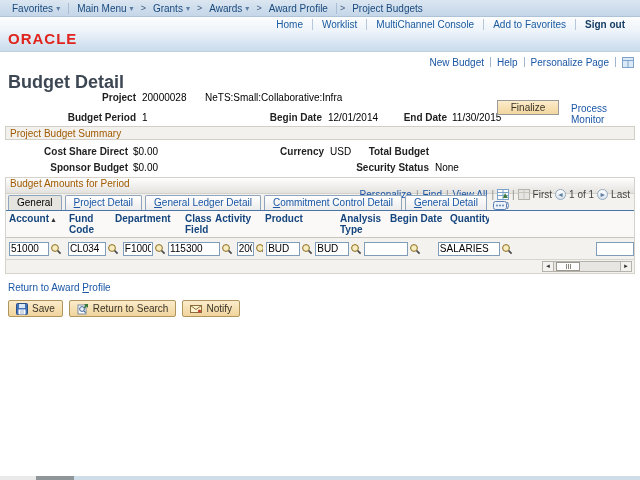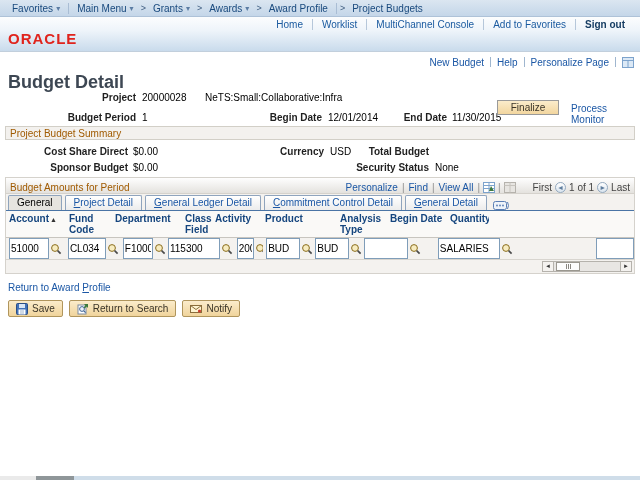--- a/index.html
+++ b/index.html
@@ -42,47 +42,47 @@
     color:#3e3look textured-3428; color:#3a3428; cursor:pointer; }
   .plink-monitor { position:absolute; left:571px; top:15px; color:#1b57a5; cursor:pointer; }
 
   .groupbar { margin:0 5px; height:14px; background:#f3f1ee; border:1px solid #d2cfc7; font-size:10px;
     color:#a05a00; padding:1px 0 0 4px; }
   .summaryarea { position:relative; height:35px; font-size:10px; }
 
   
   .gridwrap { margin:2px 5px 0 5px; width:630px; border:1px solid #d5d2cc; background:#f4f2ef; overflow:hidden; }
   .gridbar { height:16px; background:linear-gradient(#fefefe,#e4e2de); border-bottom:1px solid #d5d2cc;
-    display:flex; align-items:flex-end; font-size:10px; padding:0 4px; }
+    display:flex; align-items:flex-start; font-size:10px; padding:0 4px;flex-direction:column; }
   .gridbar .gtitle { color:#a05a00; white-space:nowrap; }
   .gridbar .gtools { margin-left:auto; display:flex; align-items:center; color:#1b57a5; }
   .gridbar .gtool { padding:0 4px; cursor:pointer; white-space:nowrap; }
   .gridbar .gdiv { color:#8f8f8f; }
   .gicon { width:12px; height:11px; margin:0 3px; display:inline-block; }
-  .pager { display:flex; align-items:center; color:#444; margin-left:14px; gap:3px; white-space:nowrap; }
+  .pager { display:flex; align-items:center; color:#444; gap:3px; white-space:nowrap; }
   .circlebtn { width:11px; height:11px; border:1px solid #93a9bf; border-radius:50%;
     background:linear-gradient(#fff,#d9e4ee); color:#5f7varnish purple-d; color:#5f7d9d; font-size:7px; line-height:9px; text-align:center; cursor:pointer; }
 
   .tabs { display:flex; align-items:flex-end; padding:2px 0 0 2px; border-bottom:1px solid #4a74a5; height:17px; }
   .tab { border:1px solid #8fa4bd; border-bottom:none; background:linear-gradient(#ffffff,#ececec);
     padding:1px 8px 2px; font-size:10px; margin-right:3px; border-radius:2px 2px 0 0; color:#1b57a5;
     cursor:pointer; white-space:nowrap; }
   .tab.active { background:#e6e4df; color:#000; }
   .hk { text-decoration:underline; }
   .showtabs-icon { width:17px; height:11px; margin:0 0 2px 3px; display:inline-block; cursor:pointer; }
 
   .gtable { display:flex; font-size:10px; }
   .gtable.headrow { background:#faf9f7; border-bottom:1px solid #c8c5bf; }
   .hcell { padding:2px 3px; font-weight:bold; color:#15457e; overflow:hidden; white-space:normal; line-height:11px; height:26px; }
   .hcell.nowrap { white-space:nowrap; }
   .dcell { padding:3px 2px 3px 3px; height:21px; display:flex; align-items:center; overflow:hidden; }
   .gtable.datarow { border-bottom:1px solid #d8d5cf; background:#f4f2ef; }
   .c0{width:60px;} .c1{width:56px;} .c2{width:46px;} .c3{width:70px;} .c4{width:30px;}
   .c5{width:50px;} .c6{width:50px;} .c7{width:75px;} .c8{width:101px;} .c9{width:60px;} .c10{width:42px;}
-  .tin { height:21px; border:1px solid #7f9db9; font-size:10px; font-family:"Liberation Sans",sans-serif;
+  .tin { height:14px; border:1px solid #7f9db9; font-size:10px; font-family:"Liberation Sans",sans-serif;
     padding:0 1px; background:#fff; }
   .mag { width:12px; height:12px; margin-left:1px; flex:none; cursor:pointer; }
   .sortarrow { font-size:7px; color:#333; margin-left:1px; }
 
   .gfoot { height:13px; background:#f4f2ef; position:relative; }
   .hscroll { position:absolute; right:2px; top:1px; width:90px; height:11px; display:flex; border:1px solid #b5b2ac; background:#e8e6e3; }
   .hs-btn { width:11px; background:#f4f2ef; border-right:1px solid #b5b2ac; font-size:6px; line-height:9px; text-align:center; color:#333; cursor:pointer; }
   .hs-btn.right { border-right:none; border-left:1px solid #b5b2ac; }
   .hs-track { flex:1; position:relative; }
   .hs-thumb { position:absolute; left:2px; top:0; width:24px; height:9px; background:#fdfdfd; border:1px solid #9a978f;

